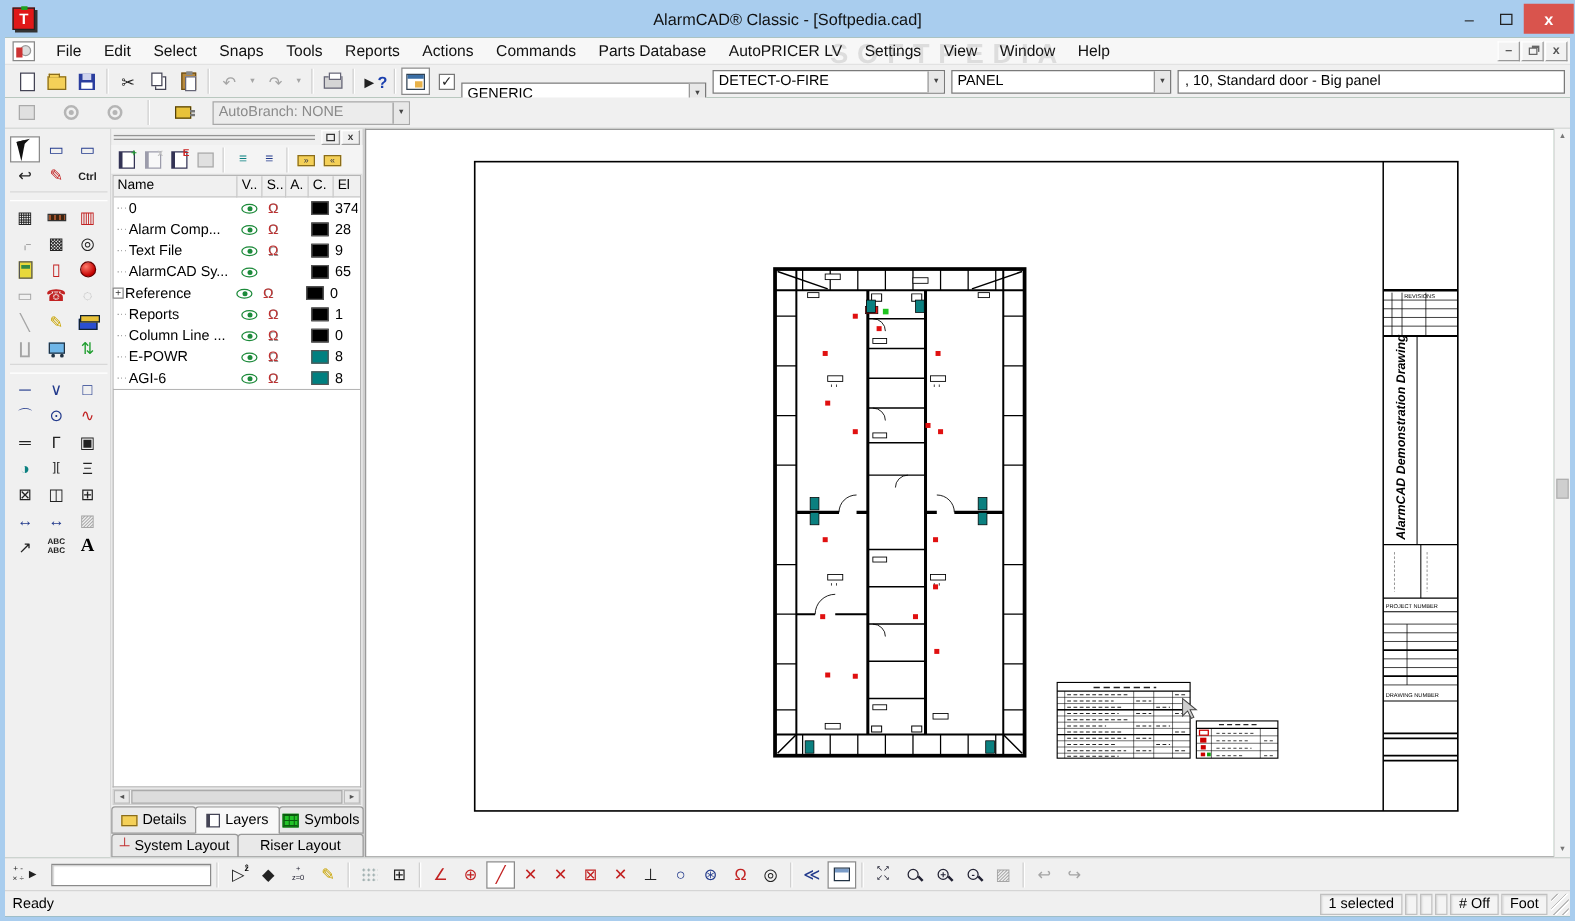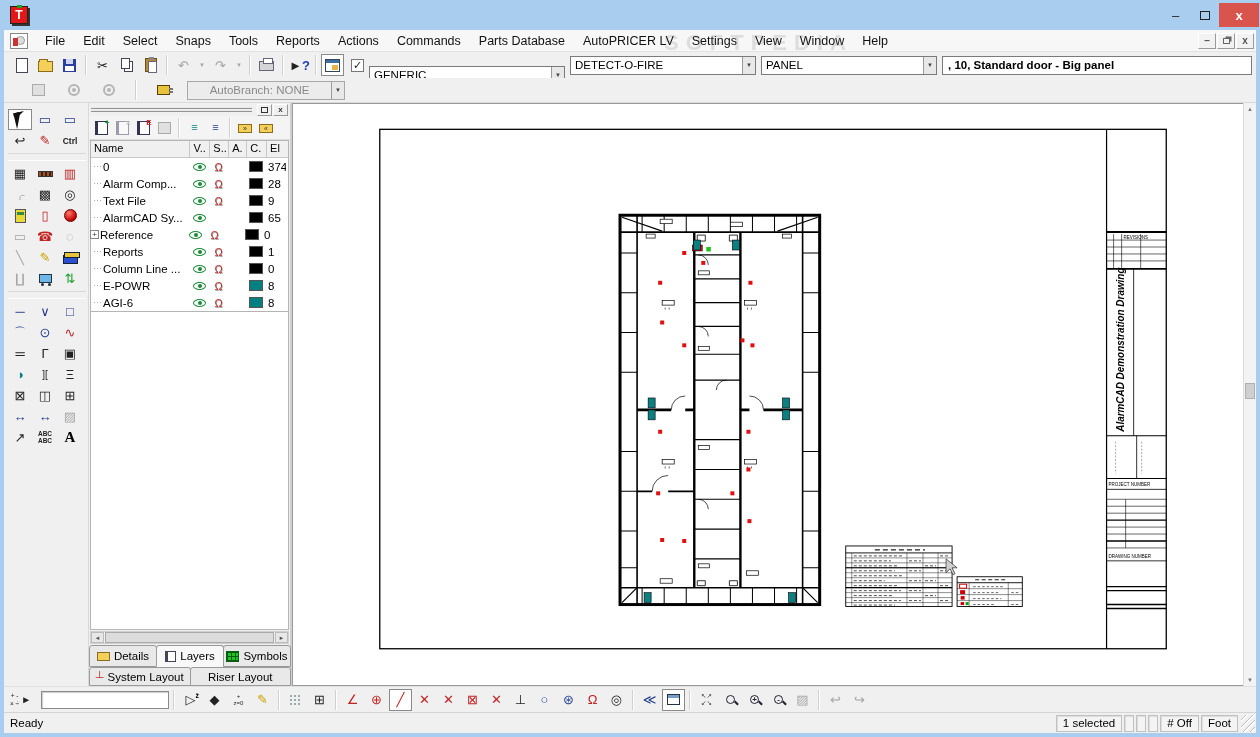--- a/index.html
+++ b/index.html
@@ -32,21 +32,21 @@
              color:rgba(90,90,90,0.16);pointer-events:none;}
   .mdi{margin-left:auto;display:flex;gap:1px;padding-right:2px;}
   .mdibtn{width:18px;height:16px;background:#f2f2f2;border:1px solid #999;
           border-top-color:#fff;border-left-color:#fff;display:flex;align-items:center;
           justify-content:center;font-size:10px;color:#555;font-weight:bold;}
   .mdirestore i{display:block;width:7px;height:6px;border:1px solid #666;box-shadow:2px -2px 0 -0.5px #666;}
   
   .toolbar1{position:absolute;left:0;right:0;top:22px;height:26px;background:#f0f0f0;
             display:flex;align-items:center;gap:1px;padding-left:6px;}
   .toolbar2{position:absolute;left:0;right:0;top:48px;height:25px;background:#f0f0f0;
-            border-bottom:1px solid #d9d9d9;display:flex;align-items:center;gap:12px;padding-left:23px;text-align:center;}
+            border-bottom:1px solid #d9d9d9;display:flex;align-items:center;gap:12px;padding-left:6px;}
   .tbtn{width:23px;height:22px;display:flex;align-items:center;justify-content:center;
         background:transparent;border:1px solid transparent;position:relative;}
   .tbtn.narrow{width:12px;}
   .tbtn.pressed{background:#fff;border:1px solid #8a8a8a;}
   .g{font-size:13px;line-height:1;color:#222;}
   .g.red{color:#c22222;} .g.blue{color:#223a8c;} .g.gray{color:#a5a5a5;} .g.teal{color:#0b8080;}
   .g.yellow{color:#c9a400;} .g.green{color:#1f9e2f;}
   .sep{width:2px;height:20px;border-left:1px solid #d0d0d0;border-right:1px solid #fff;margin:0 3px;}
   
   .ic-page{width:12px;height:15px;background:#fff;border:1px solid #445;}
@@ -172,20 +172,21 @@
   .sbox.small{width:10px;padding:0;}
   .gripper{width:14px;height:17px;background:repeating-linear-gradient(135deg,transparent 0 3px,#bbb 3px 4px,#fff 4px 5px);margin:0 1px;}
 </style>
 </head>
 <body>
 
 <div class="app">
 
   <div class="titlebar">
     <div class="appicon">T</div>
+    <div class="title-text">AlarmCAD® Classic - [Softpedia.cad]</div>
     <div class="wincontrols">
       <div class="wc">
           <span>–</span>
         </div>
       <div class="wc wc-max">
           <i></i>
         </div>
       <div class="wc wc-close">
           <span>x</span>
         </div>
@@ -277,21 +278,21 @@
         <span class="drop">▼</span>
       </div>
       <div class="combo" style="width:186px;margin-left:4px;">
         <span class="val">DETECT-O-FIRE</span>
         <span class="drop">▼</span>
       </div>
       <div class="combo" style="width:176px;margin-left:4px;">
         <span class="val">PANEL</span>
         <span class="drop">▼</span>
       </div>
-      <div class="field" style="flex:1;margin:0 4px;font-weight:bold;">
+      <div class="field" style="flex:1;margin:0 4px;">
         <span>, 10, Standard door - Big panel</span>
       </div>
     </div>
 
     <div class="toolbar2">
       <div class="tbtn">
           <span class="ic-props"></span>
         </div>
       <div class="tbtn">
           <span class="ic-ring"></span>

